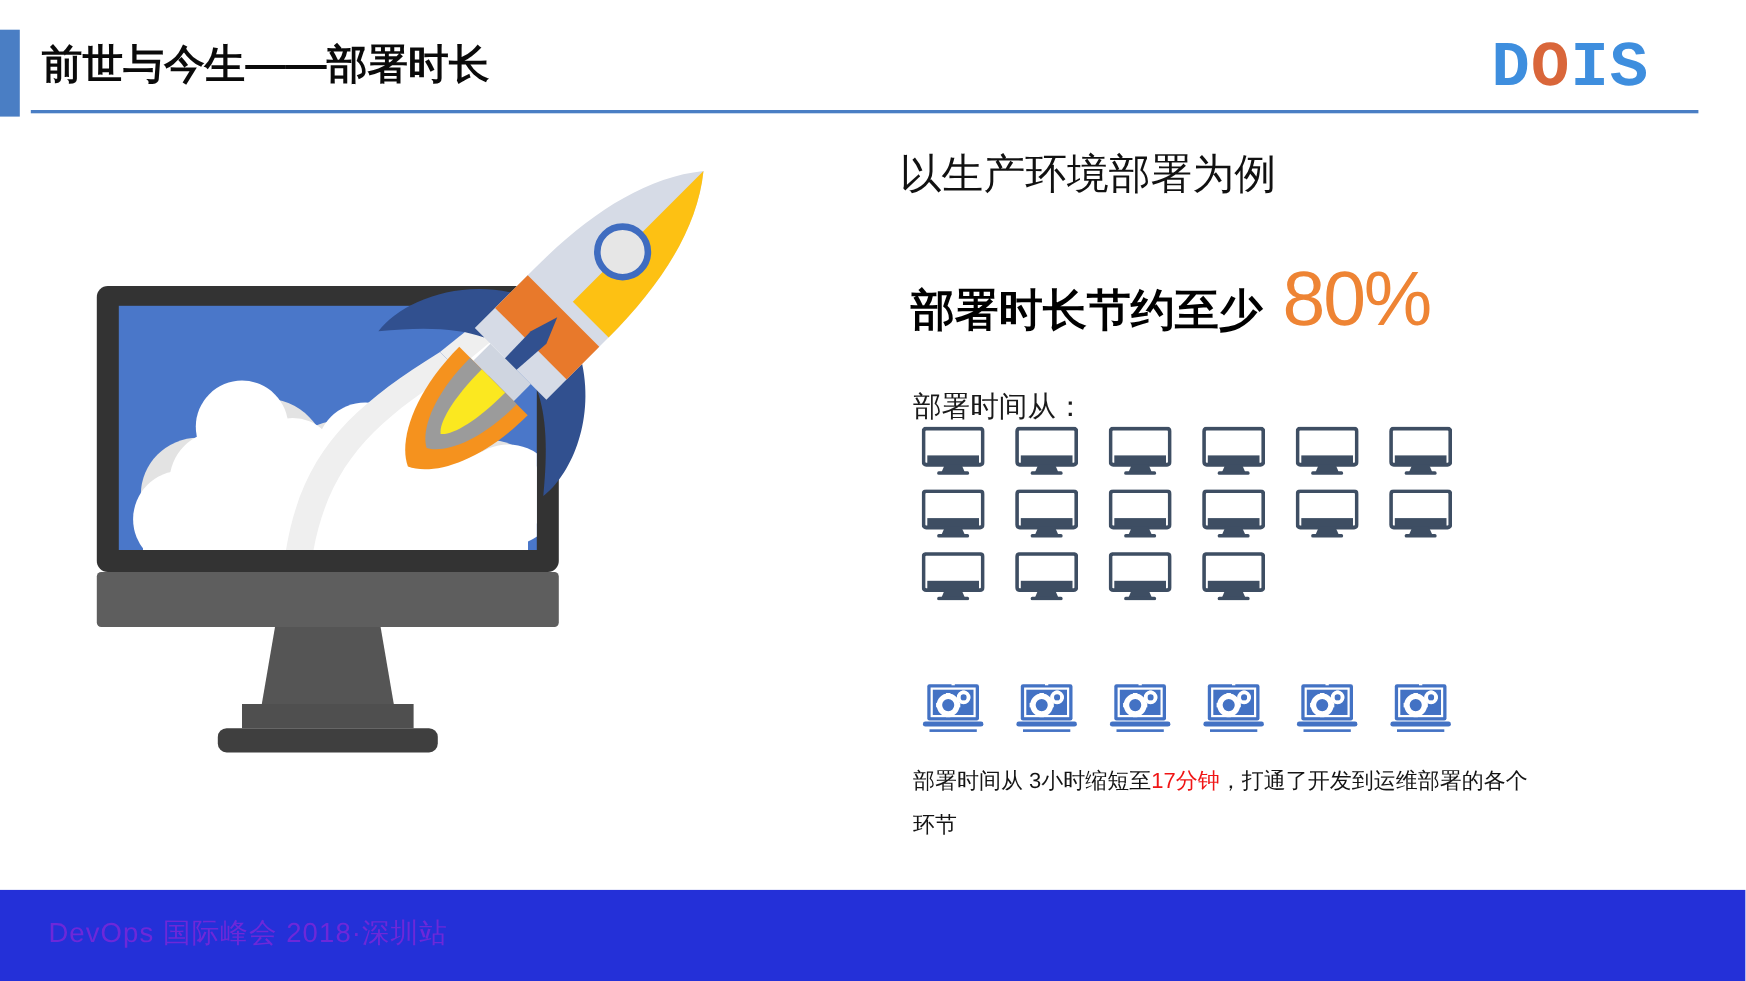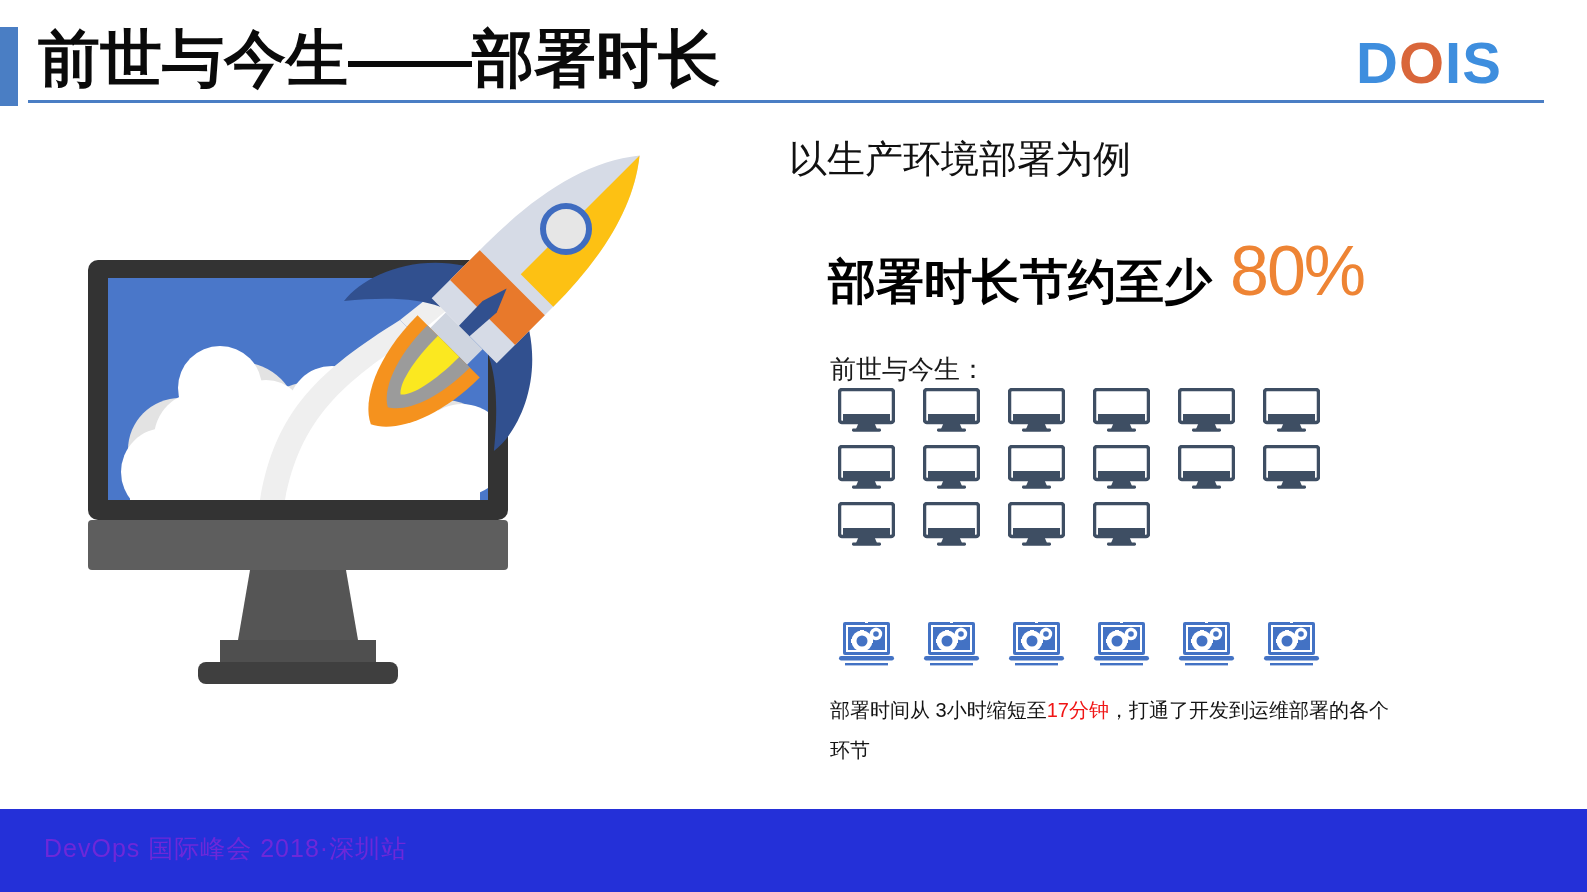--- a/index.html
+++ b/index.html
@@ -24,40 +24,40 @@
     left: 0px;
     top: 27px;
     width: 18px;
     height: 79px;
     background: #4A7EC4;
   }
   #slide-title {
     position: absolute;
     left: 38px;
     top: 28px;
-    font-size: 62px;
+    font-size: 37px;
     font-weight: bold;
     color: #0a0a0a;
     letter-spacing: 0px;
     line-height: 62px;
     white-space: nowrap;
   }
   #title-rule {
     position: absolute;
     left: 28px;
     top: 100px;
     width: 1516px;
     height: 3px;
     background: #4A7EC4;
   }
   #dois-logo {
     position: absolute;
     left: 1356px;
     top: 32px;
-    font-family: Liberation Sans, sans-serif;
+    font-family: Liberation Mono, monospace;
     font-size: 58px;
     font-weight: bold;
     letter-spacing: 1px;
     line-height: 62px;
     white-space: nowrap;
   }
   #dois-logo .blue { color: #3E8EDE; }
   #dois-logo .orange { color: #D9663A; }
 
   
@@ -65,40 +65,40 @@
     position: absolute;
     left: 70px;
     top: 120px;
     width: 680px;
     height: 660px;
   }
 
   
   #right-col {
     position: absolute;
-    left: 789px;
+    left: 818px;
     top: 134px;
     width: 720px;
   }
   .lead-line {
     font-size: 38px;
     color: #111111;
     line-height: 50px;
     white-space: nowrap;
   }
   #headline-row {
     position: absolute;
     left: 828px;
     top: 228px;
     display: flex;
     align-items: flex-end;
     gap: 18px;
   }
   #headline-text {
-    font-size: 48px;
+    font-size: 40px;
     font-weight: bold;
     color: #000000;
     line-height: 44px;
     padding-bottom: 10px;
     white-space: nowrap;
   }
   #headline-pct {
     font-size: 70px;
     font-weight: normal;
     color: #EE8434;
@@ -266,21 +266,21 @@
 
   <div id="right-col">
     <div class="lead-line">以生产环境部署为例</div>
   </div>
 
   <div id="headline-row">
     <div id="headline-text">部署时长节约至少</div>
     <div id="headline-pct">80%</div>
   </div>
 
-  <div id="servers-label" class="section-label">前世与今生：</div>
+  <div id="servers-label" class="section-label">部署时间从：</div>
   <div id="servers-grid">
       <div class="srv-row">
         <svg class="srv-icon" viewBox="0 0 57 44">
           <rect x="1.5" y="1.5" width="54" height="33" rx="2.5" ry="2.5" fill="#ffffff" stroke="#3E4E63" stroke-width="3.5"></rect>
           <rect x="5" y="26" width="47" height="8" fill="#3E4E63"></rect>
           <path d="M21 34 L36 34 L39 41 L18 41 Z" fill="#3E4E63"></path>
           <rect x="14" y="40.5" width="29" height="3.2" rx="1.4" ry="1.4" fill="#3E4E63"></rect>
         </svg>
         <svg class="srv-icon" viewBox="0 0 57 44">
           <rect x="1.5" y="1.5" width="54" height="33" rx="2.5" ry="2.5" fill="#ffffff" stroke="#3E4E63" stroke-width="3.5"></rect>

